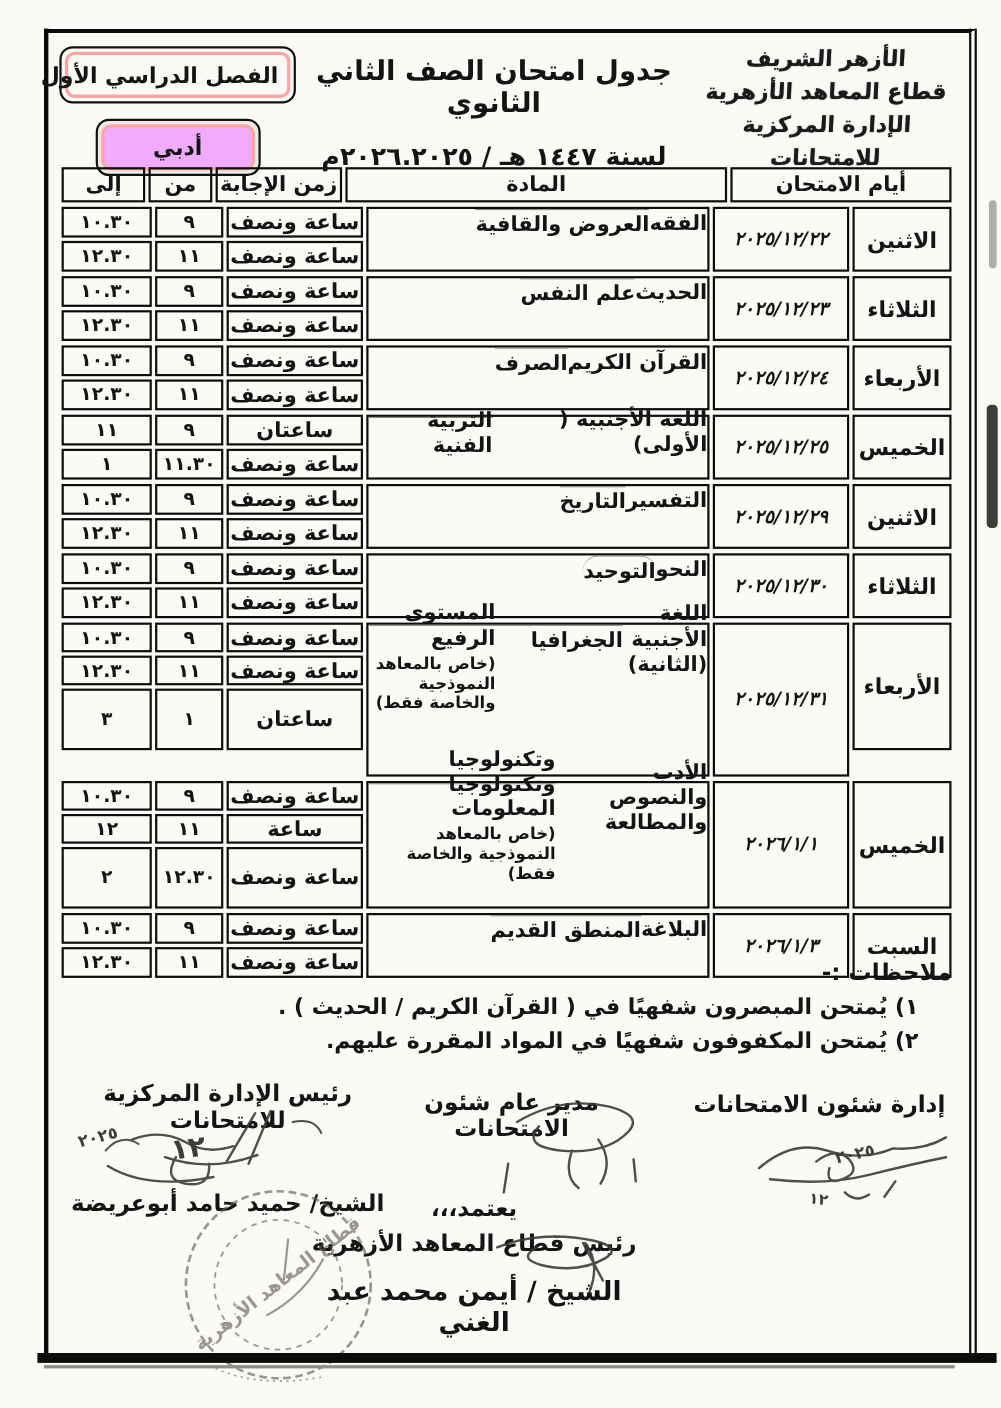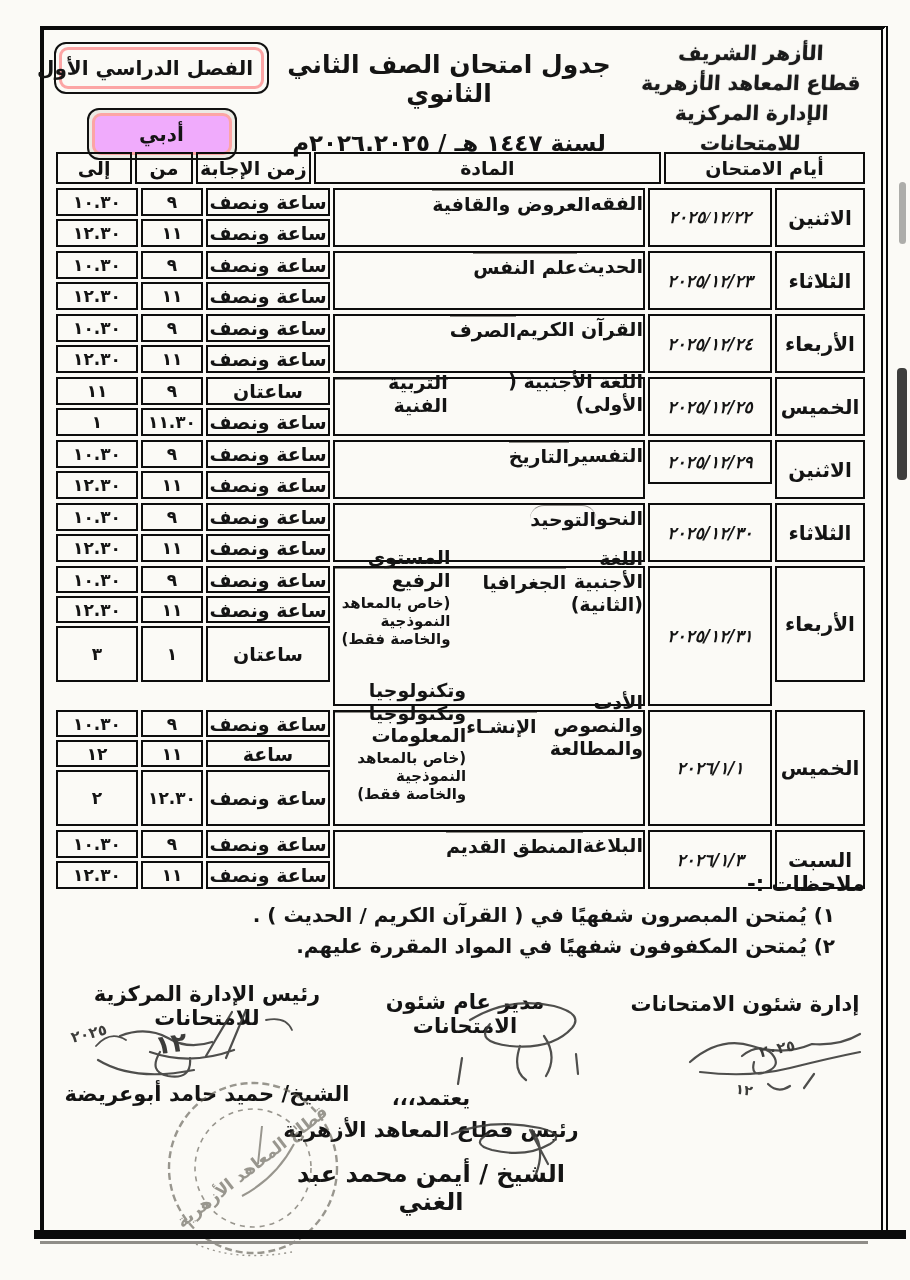--- a/index.html
+++ b/index.html
@@ -129,21 +129,21 @@
       <div class="thead">
         <div class="cell hc days">أيام الامتحان</div>
         <div class="cell hc subj">المادة</div>
         <div class="cell hc dur">زمن الإجابة</div>
         <div class="cell hc from">من</div>
         <div class="cell hc to">إلى</div>
       </div>
       <div id="groups">
           <div class="grp">
             <div class="cell day-cell" style="height: 59px;">الاثنين</div>
-            <div class="cell date-cell" style="height: 59px; font-family: Liberation Serif, serif;">٢٠٢٥/١٢/٢٢</div>
+            <div class="cell date-cell" style="height: 59px;">٢٠٢٥/١٢/٢٢</div>
             <div class="stack">
               <div class="sname" style="height: 27px;">
                 <span>الفقه</span>
               </div>
               <div class="sname" style="height: 28px;">
                 <span>العروض والقافية</span>
               </div>
             </div>
             <div class="times">
               <div class="trow" style="height: 28px;">
@@ -225,21 +225,21 @@
               </div>
               <div class="trow" style="height: 28px;">
                 <div class="cell tdur">ساعة ونصف</div>
                 <div class="cell tfrom">١١.٣٠</div>
                 <div class="cell tto">١</div>
               </div>
             </div>
           </div>
           <div class="grp">
             <div class="cell day-cell" style="height: 59px;">الاثنين</div>
-            <div class="cell date-cell" style="height: 44px;">٢٠٢٥/١٢/٢٩</div>
+            <div class="cell date-cell" style="height: 59px;">٢٠٢٥/١٢/٢٩</div>
             <div class="stack">
               <div class="sname" style="height: 27px;">
                 <span>التفسير</span>
               </div>
               <div class="sname" style="height: 28px;">
                 <span>التاريخ</span>
               </div>
             </div>
             <div class="times">
               <div class="trow" style="height: 28px;">
@@ -310,23 +310,20 @@
                 <div class="cell tto">٣</div>
               </div>
             </div>
           </div>
           <div class="grp">
             <div class="cell day-cell" style="height: 116px;">الخميس</div>
             <div class="cell date-cell" style="height: 116px;">٢٠٢٦/١/١</div>
             <div class="stack">
               <div class="sname" style="height: 27px;">
                 <span>الأدب والنصوص والمطالعة</span>
-              </div>
-              <div class="sname" style="height: 28px;">
-                <span>الإنشـاء</span>
               </div>
               <div class="sname" style="height: 57px;">
                 <span>وتكنولوجيا وتكنولوجيا المعلومات</span>
                 <span class="snote">(خاص بالمعاهد النموذجية والخاصة فقط)</span>
               </div>
             </div>
             <div class="times">
               <div class="trow" style="height: 27px;">
                 <div class="cell tdur">ساعة ونصف</div>
                 <div class="cell tfrom">٩</div>

